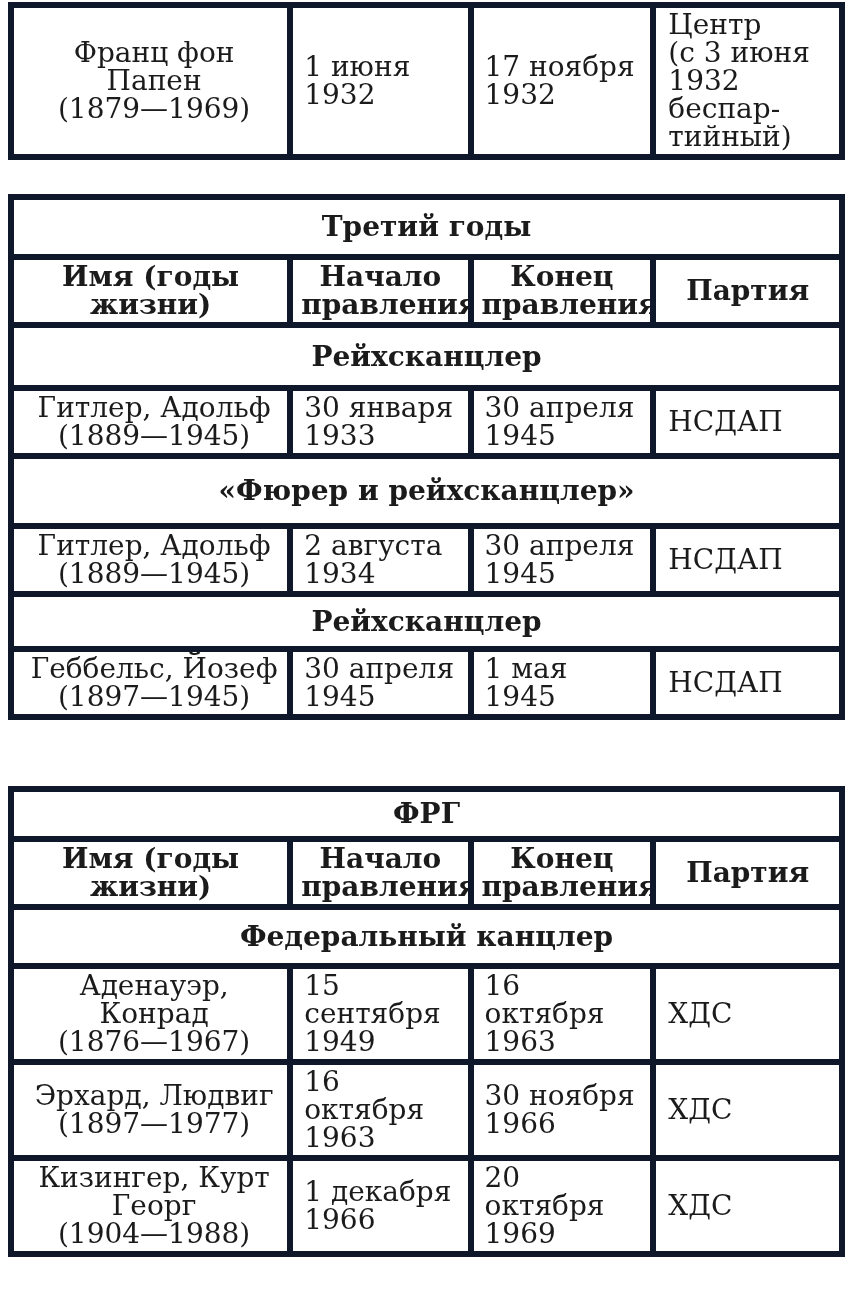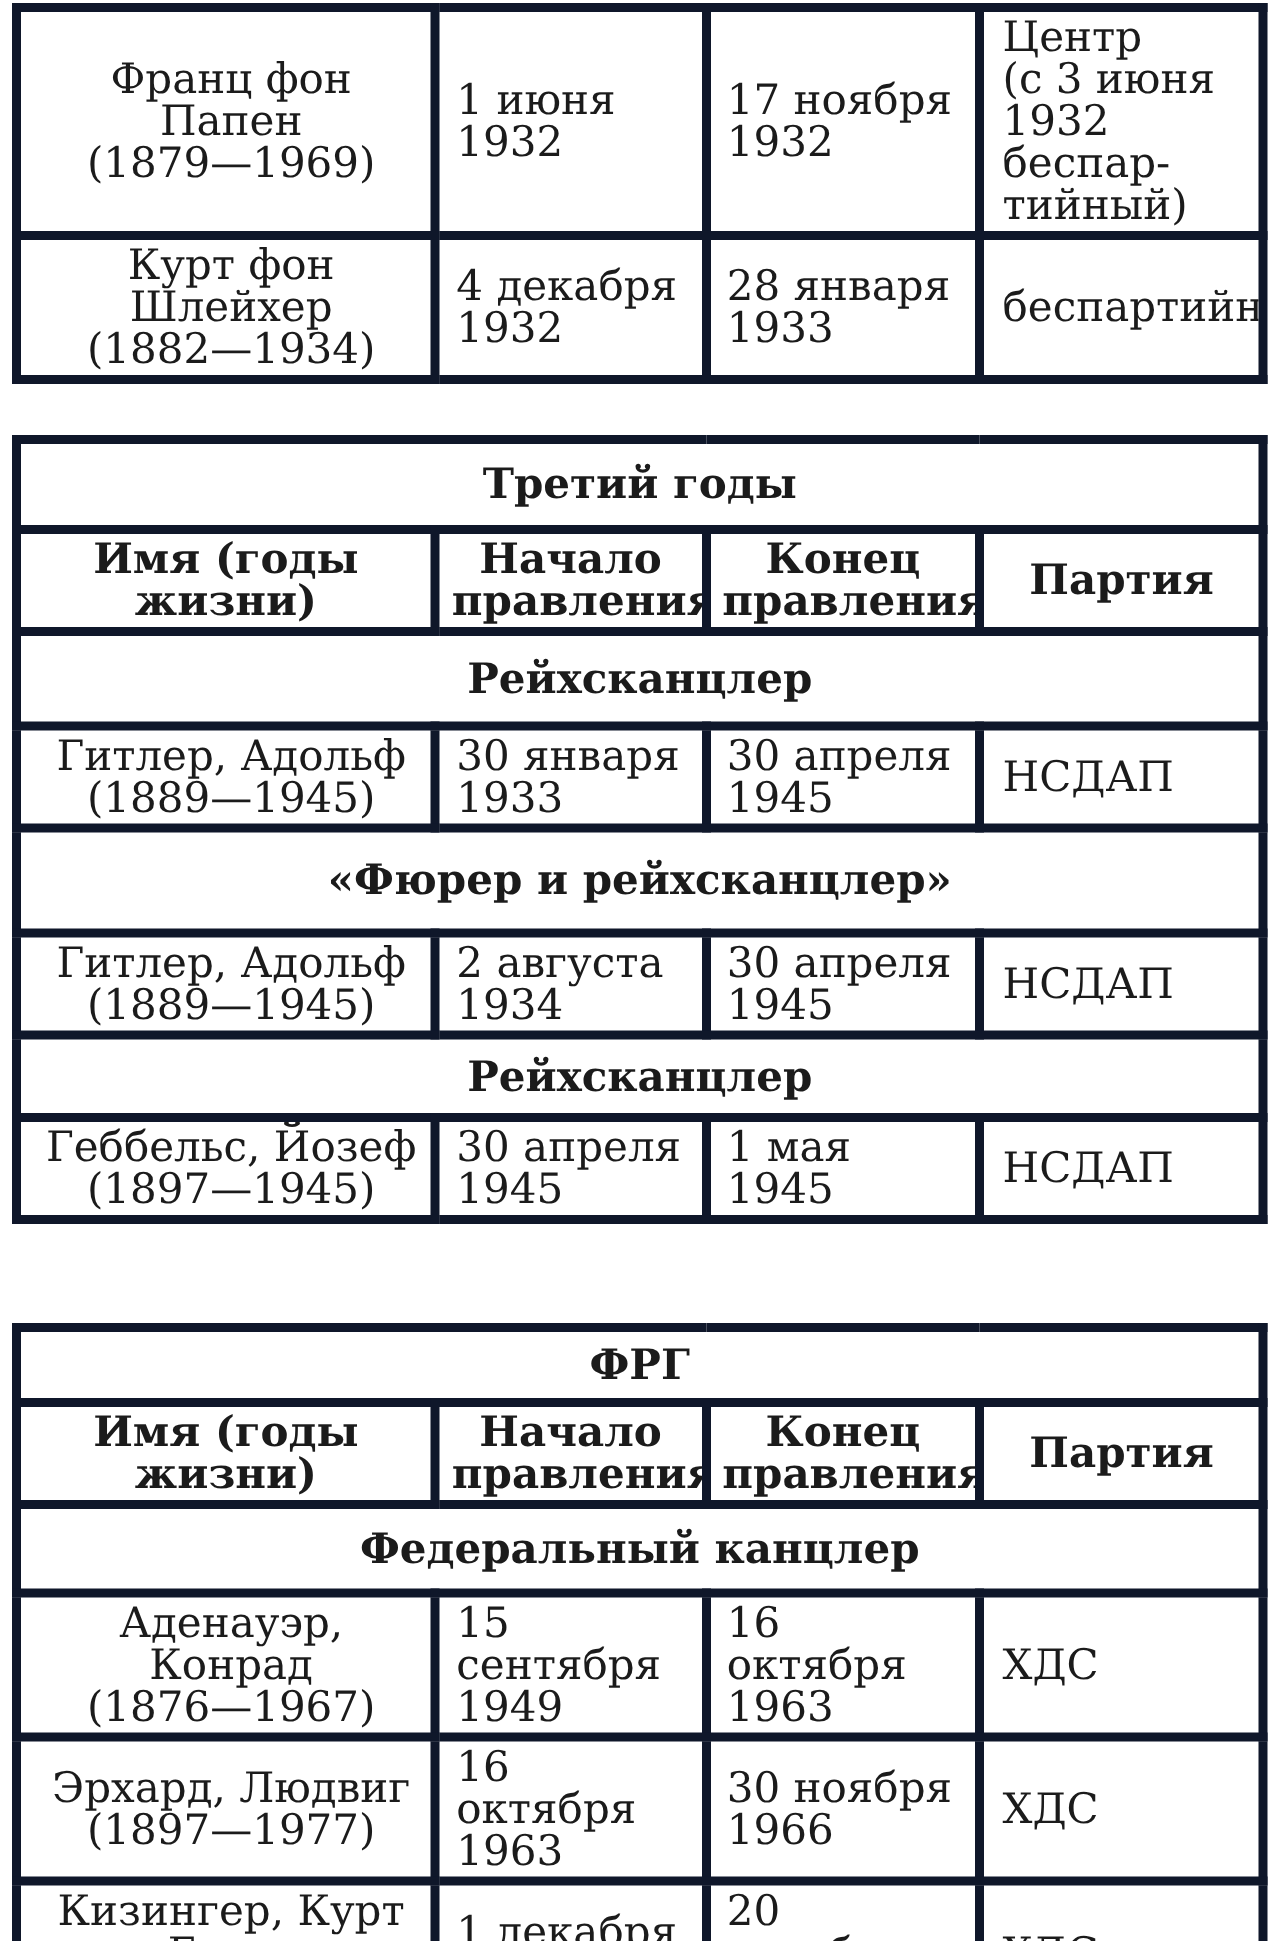--- a/index.html
+++ b/index.html
@@ -57,29 +57,20 @@
       <tr style="height:106px">
         <td class="c-name">Франц фон Папен
 (1879—1969)</td>
         <td class="c-date">1 июня 1932</td>
         <td class="c-date">17 ноября
 1932</td>
         <td class="c-party">Центр
 (с 3 июня
 1932 беспар-
 тийный)</td>
-      </tr>
-      <tr style="height:60px">
-        <td class="c-name">Курт фон Шлейхер
-(1882—1934)</td>
-        <td class="c-date">4 декабря
-1932</td>
-        <td class="c-date">28 января
-1933</td>
-        <td class="c-party">беспартийный</td>
       </tr>
     </tbody>
   </table>
 
   <table class="tbl t2">
     <colgroup>
       <col style="width:33.6%">
         <col style="width:21.7%">
         <col style="width:22.0%">
         <col style="width:22.7%">

